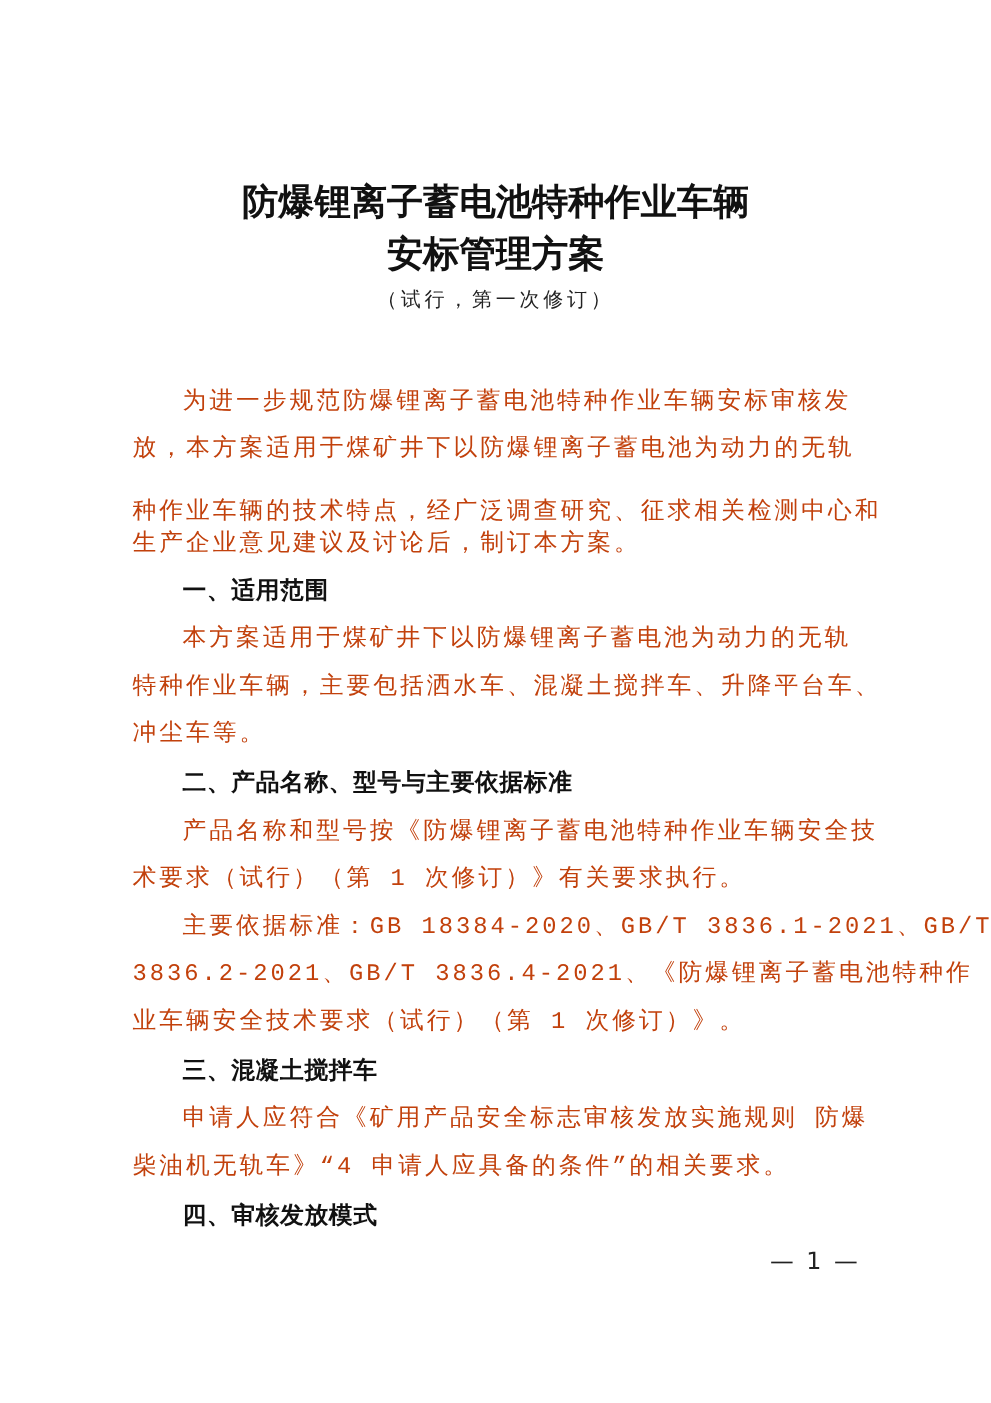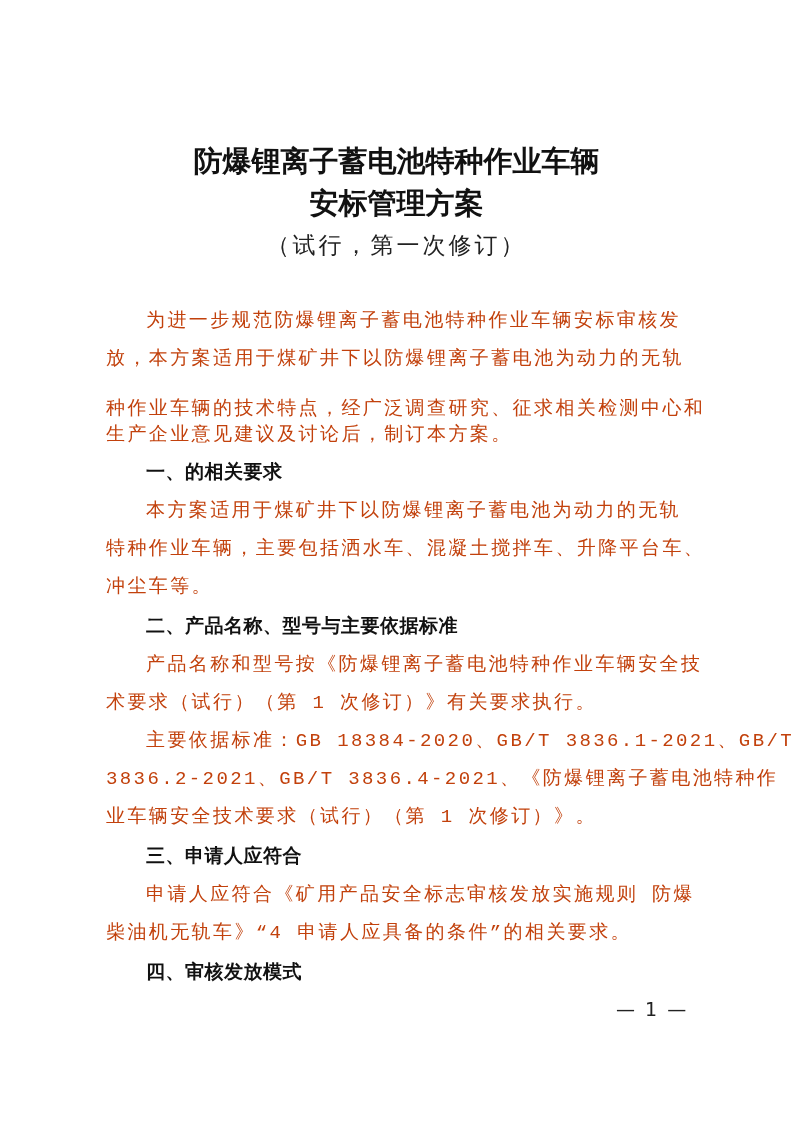--- a/index.html
+++ b/index.html
@@ -4,21 +4,21 @@
   <style>
     html, body { margin: 0; padding: 0; background: #ffffff; }
     body { width: 793px; height: 1122px; position: relative; overflow: hidden;
            font-family: "DejaVu Serif", "Liberation Serif", serif; color: #1a1a1a; }
     .title { position: absolute; left: 0; width: 793px; text-align: center;
              font-family: "DejaVu Serif", serif; font-weight: bold; font-size: 29px;
              letter-spacing: 0px; color: #111; }
     .t1 { top: 142px; text-align: center; }
     .t2 { top: 184px; }
     .subtitle { position: absolute; left: 0; width: 793px; top: 230px; text-align: center;
-                font-size: 23px; color: #222; letter-spacing: 3px; }
+                font-size: 16px; color: #222; letter-spacing: 3px; }
     .line { position: absolute; left: 106px; width: 590px; font-size: 19px;
             white-space: nowrap; letter-spacing: 2.4px; color: #c2410c; font-family: Liberation Mono, monospace; }
     .indent { left: 146px; }
     .heading { font-family: "DejaVu Sans", sans-serif; font-weight: bold; font-size: 19px;
                letter-spacing: 0.5px; color: #111; }
     .page-num { position: absolute; top: 998px; left: 616px; font-size: 19px;
                 font-family: "DejaVu Sans", sans-serif; color: #222; letter-spacing: 2px; }
   </style>
 </head>
 <body>
@@ -26,32 +26,32 @@
 <div>
   <div class="title t1">防爆锂离子蓄电池特种作业车辆</div>
   <div class="title t2">安标管理方案</div>
   <div class="subtitle">（试行，第一次修订）</div>
 
   <div class="line indent" style="top:307px">为进一步规范防爆锂离子蓄电池特种作业车辆安标审核发</div>
   <div class="line" style="top:345px">放，本方案适用于煤矿井下以防爆锂离子蓄电池为动力的无轨</div>
   <div class="line" style="top:395px">种作业车辆的技术特点，经广泛调查研究、征求相关检测中心和</div>
   <div class="line" style="top:421px">生产企业意见建议及讨论后，制订本方案。</div>
 
-  <div class="line indent heading" style="top:459px">一、的相关要求</div>
+  <div class="line indent heading" style="top:459px">一、适用范围</div>
   <div class="line indent" style="top:497px">本方案适用于煤矿井下以防爆锂离子蓄电池为动力的无轨</div>
   <div class="line" style="top:535px">特种作业车辆，主要包括洒水车、混凝土搅拌车、升降平台车、</div>
   <div class="line" style="top:573px">冲尘车等。</div>
 
   <div class="line indent heading" style="top:613px">二、产品名称、型号与主要依据标准</div>
   <div class="line indent" style="top:651px">产品名称和型号按《防爆锂离子蓄电池特种作业车辆安全技</div>
   <div class="line" style="top:689px">术要求（试行）（第 1 次修订）》有关要求执行。</div>
   <div class="line indent" style="top:727px">主要依据标准：GB 18384-2020、GB/T 3836.1-2021、GB/T</div>
   <div class="line" style="top:765px">3836.2-2021、GB/T 3836.4-2021、《防爆锂离子蓄电池特种作</div>
   <div class="line" style="top:803px">业车辆安全技术要求（试行）（第 1 次修订）》。</div>
 
-  <div class="line indent heading" style="top:843px">三、申请人应符合</div>
+  <div class="line indent heading" style="top:843px">三、混凝土搅拌车</div>
   <div class="line indent" style="top:881px">申请人应符合《矿用产品安全标志审核发放实施规则 防爆</div>
   <div class="line" style="top:919px">柴油机无轨车》“4 申请人应具备的条件”的相关要求。</div>
 
   <div class="line indent heading" style="top:959px">四、审核发放模式</div>
 
   <div class="page-num">— 1 —</div>
 </div>
 
 </body></html>

